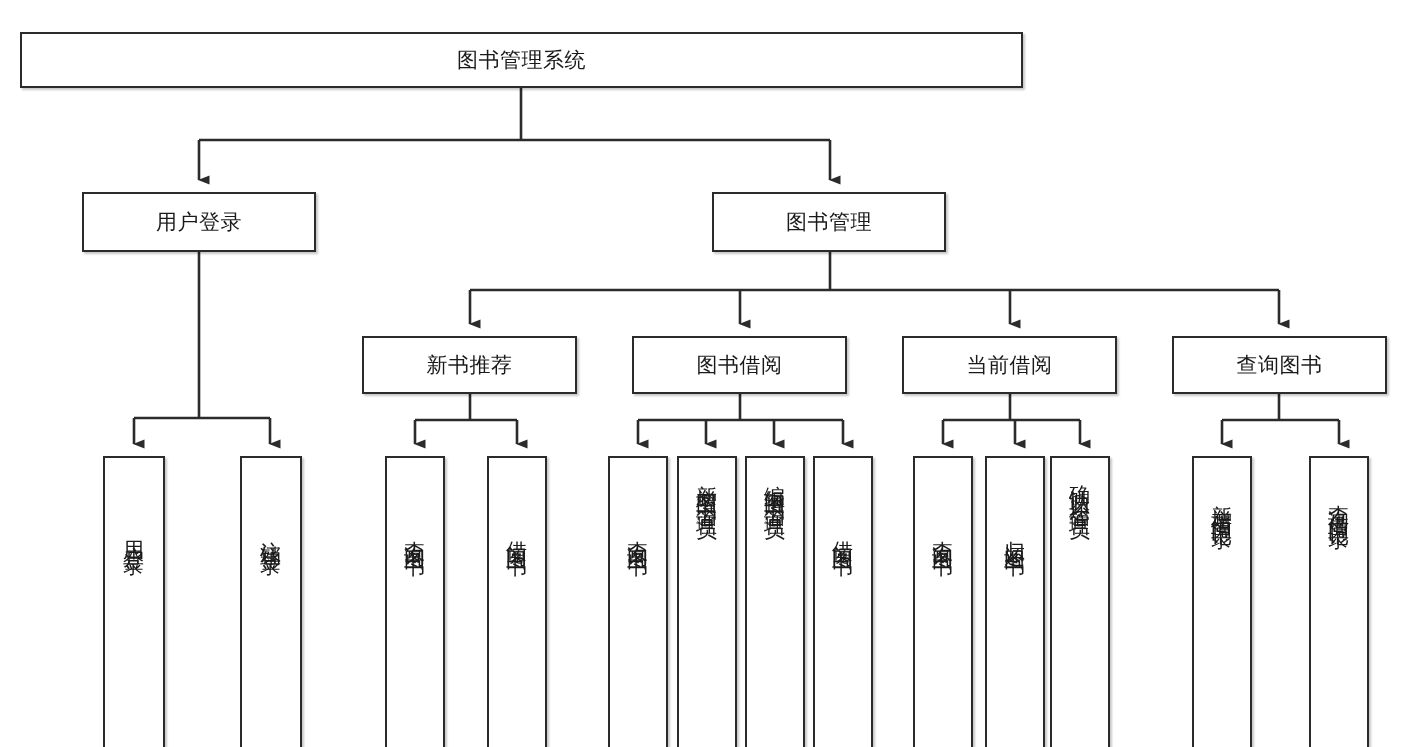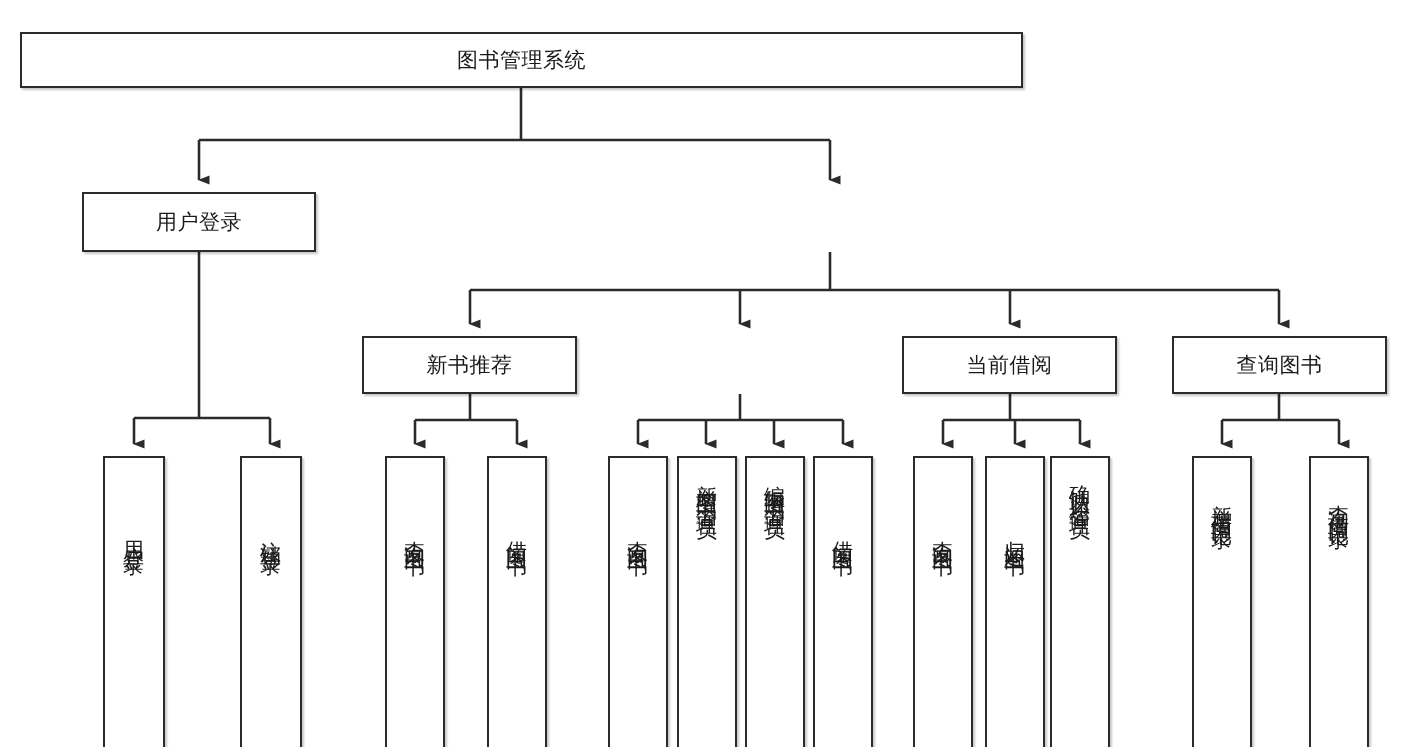--- a/index.html
+++ b/index.html
@@ -127,25 +127,31 @@
   </svg>
 
   <div class="node-box" style="left:20px; top:12px; width:1003px; height:56px;">
     <span class="node-label-h">图书管理系统</span>
   </div>
 
   <div class="node-box" style="left:82px; top:172px; width:234px; height:60px;">
     <span class="node-label-h">用户登录</span>
   </div>
 
+  <div class="node-box" style="left:712px; top:172px; width:234px; height:60px;">
+    <span class="node-label-h">图书管理</span>
+  </div>
 
   <div class="node-box" style="left:362px; top:316px; width:215px; height:58px;">
     <span class="node-label-h">新书推荐</span>
   </div>
 
+  <div class="node-box" style="left:632px; top:316px; width:215px; height:58px;">
+    <span class="node-label-h">图书借阅</span>
+  </div>
 
   <div class="node-box" style="left:902px; top:316px; width:215px; height:58px;">
     <span class="node-label-h">当前借阅</span>
   </div>
 
   <div class="node-box" style="left:1172px; top:316px; width:215px; height:58px;">
     <span class="node-label-h">查询图书</span>
   </div>
 
   <div class="node-box vertical" style="left:103px; top:436px; width:62px; height:299px; padding-top:66px;">

